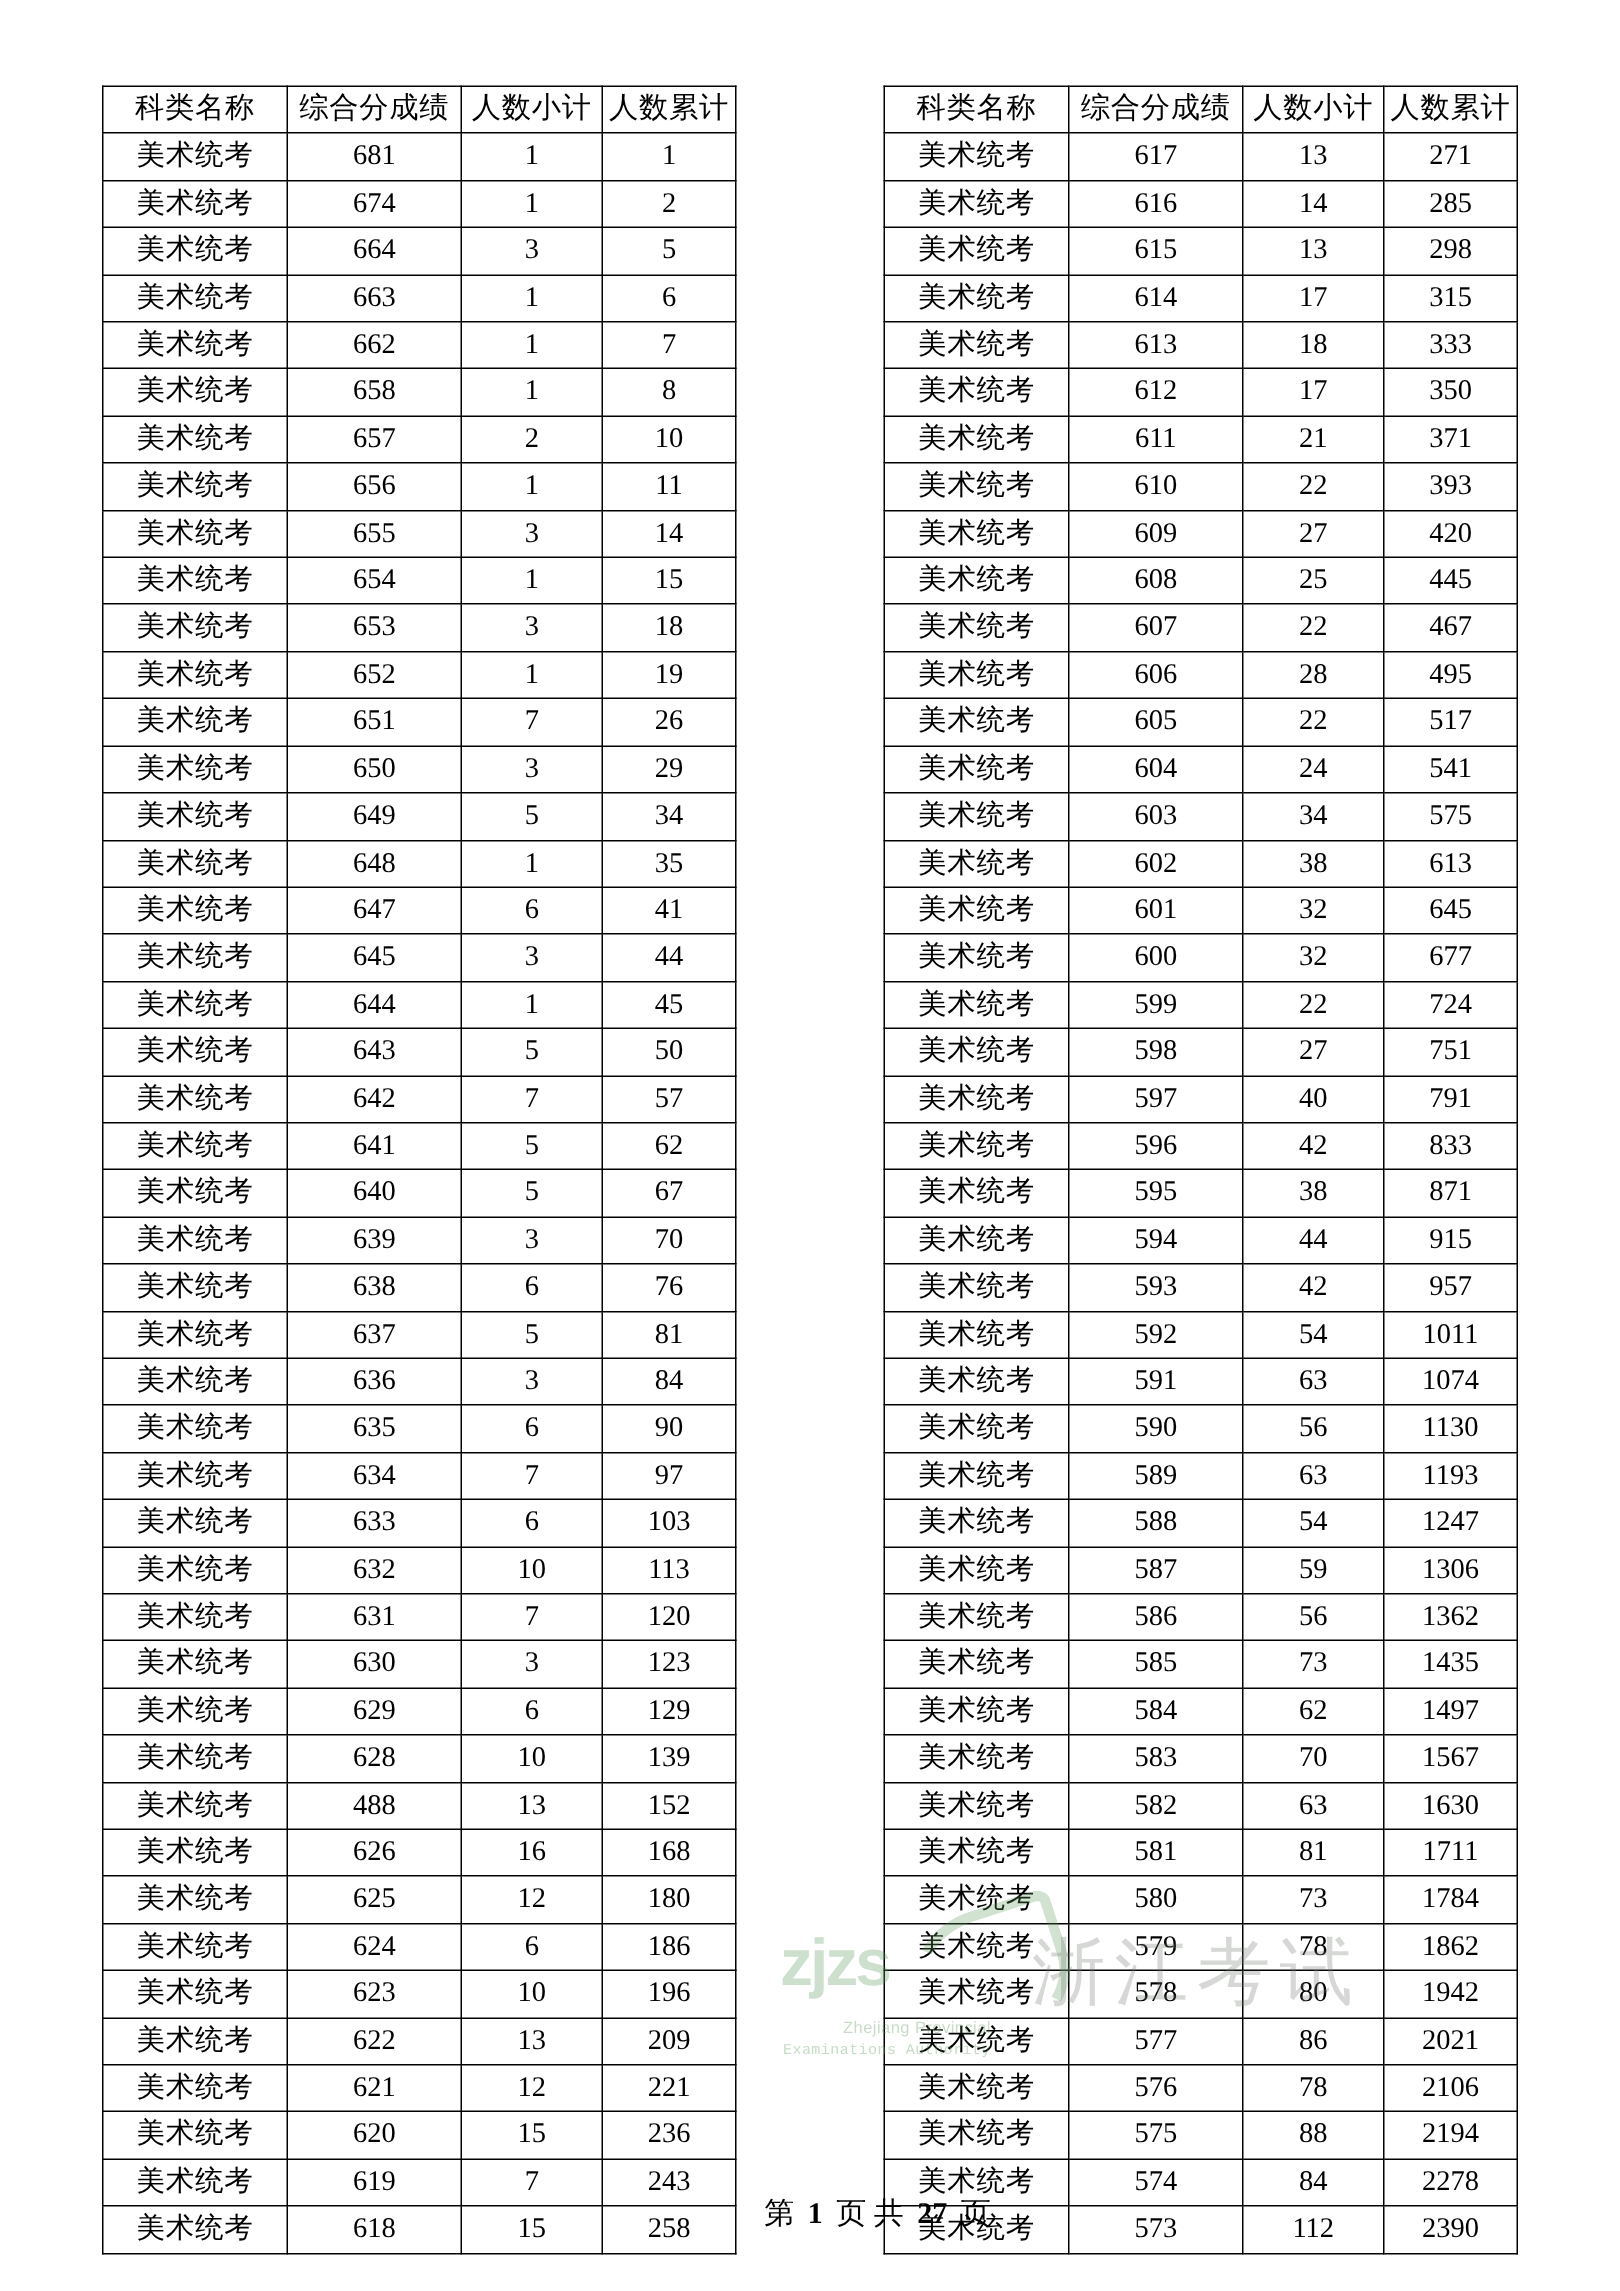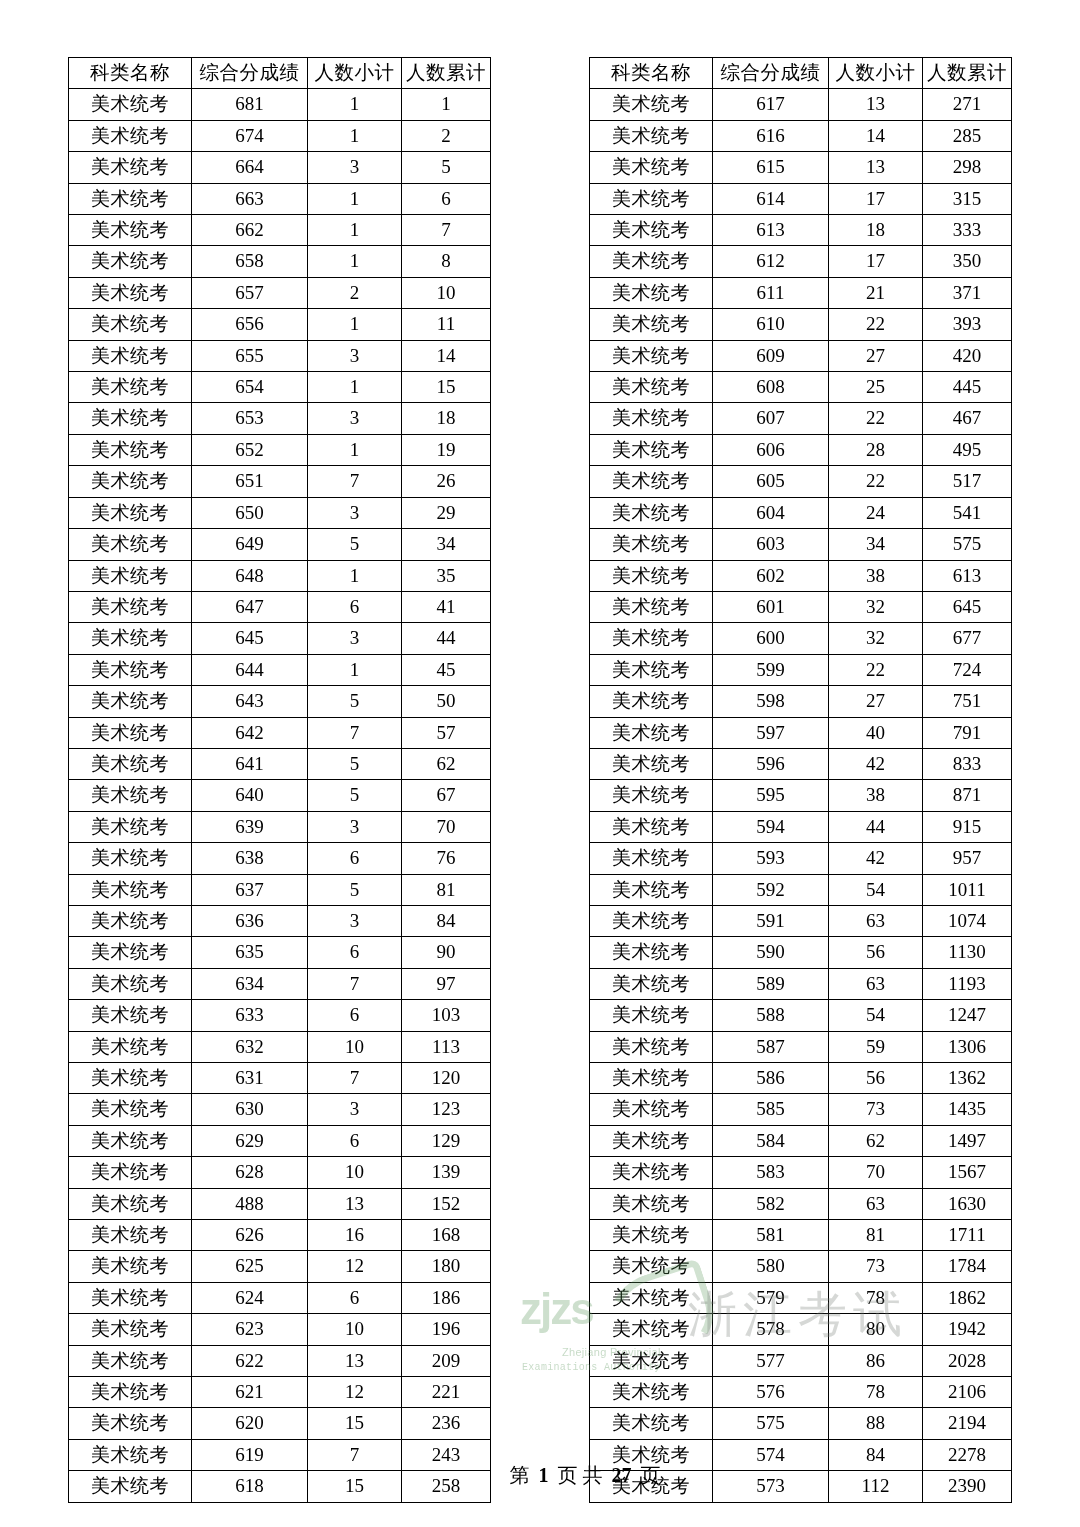--- a/index.html
+++ b/index.html
@@ -686,21 +686,21 @@
           <tr>
             <td class="c-name">美术统考</td>
             <td>578</td>
             <td>80</td>
             <td>1942</td>
           </tr>
           <tr>
             <td class="c-name">美术统考</td>
             <td>577</td>
             <td>86</td>
-            <td>2028</td>
+            <td>2021</td>
           </tr>
           <tr>
             <td class="c-name">美术统考</td>
             <td>576</td>
             <td>78</td>
             <td>2106</td>
           </tr>
           <tr>
             <td class="c-name">美术统考</td>
             <td>575</td>

